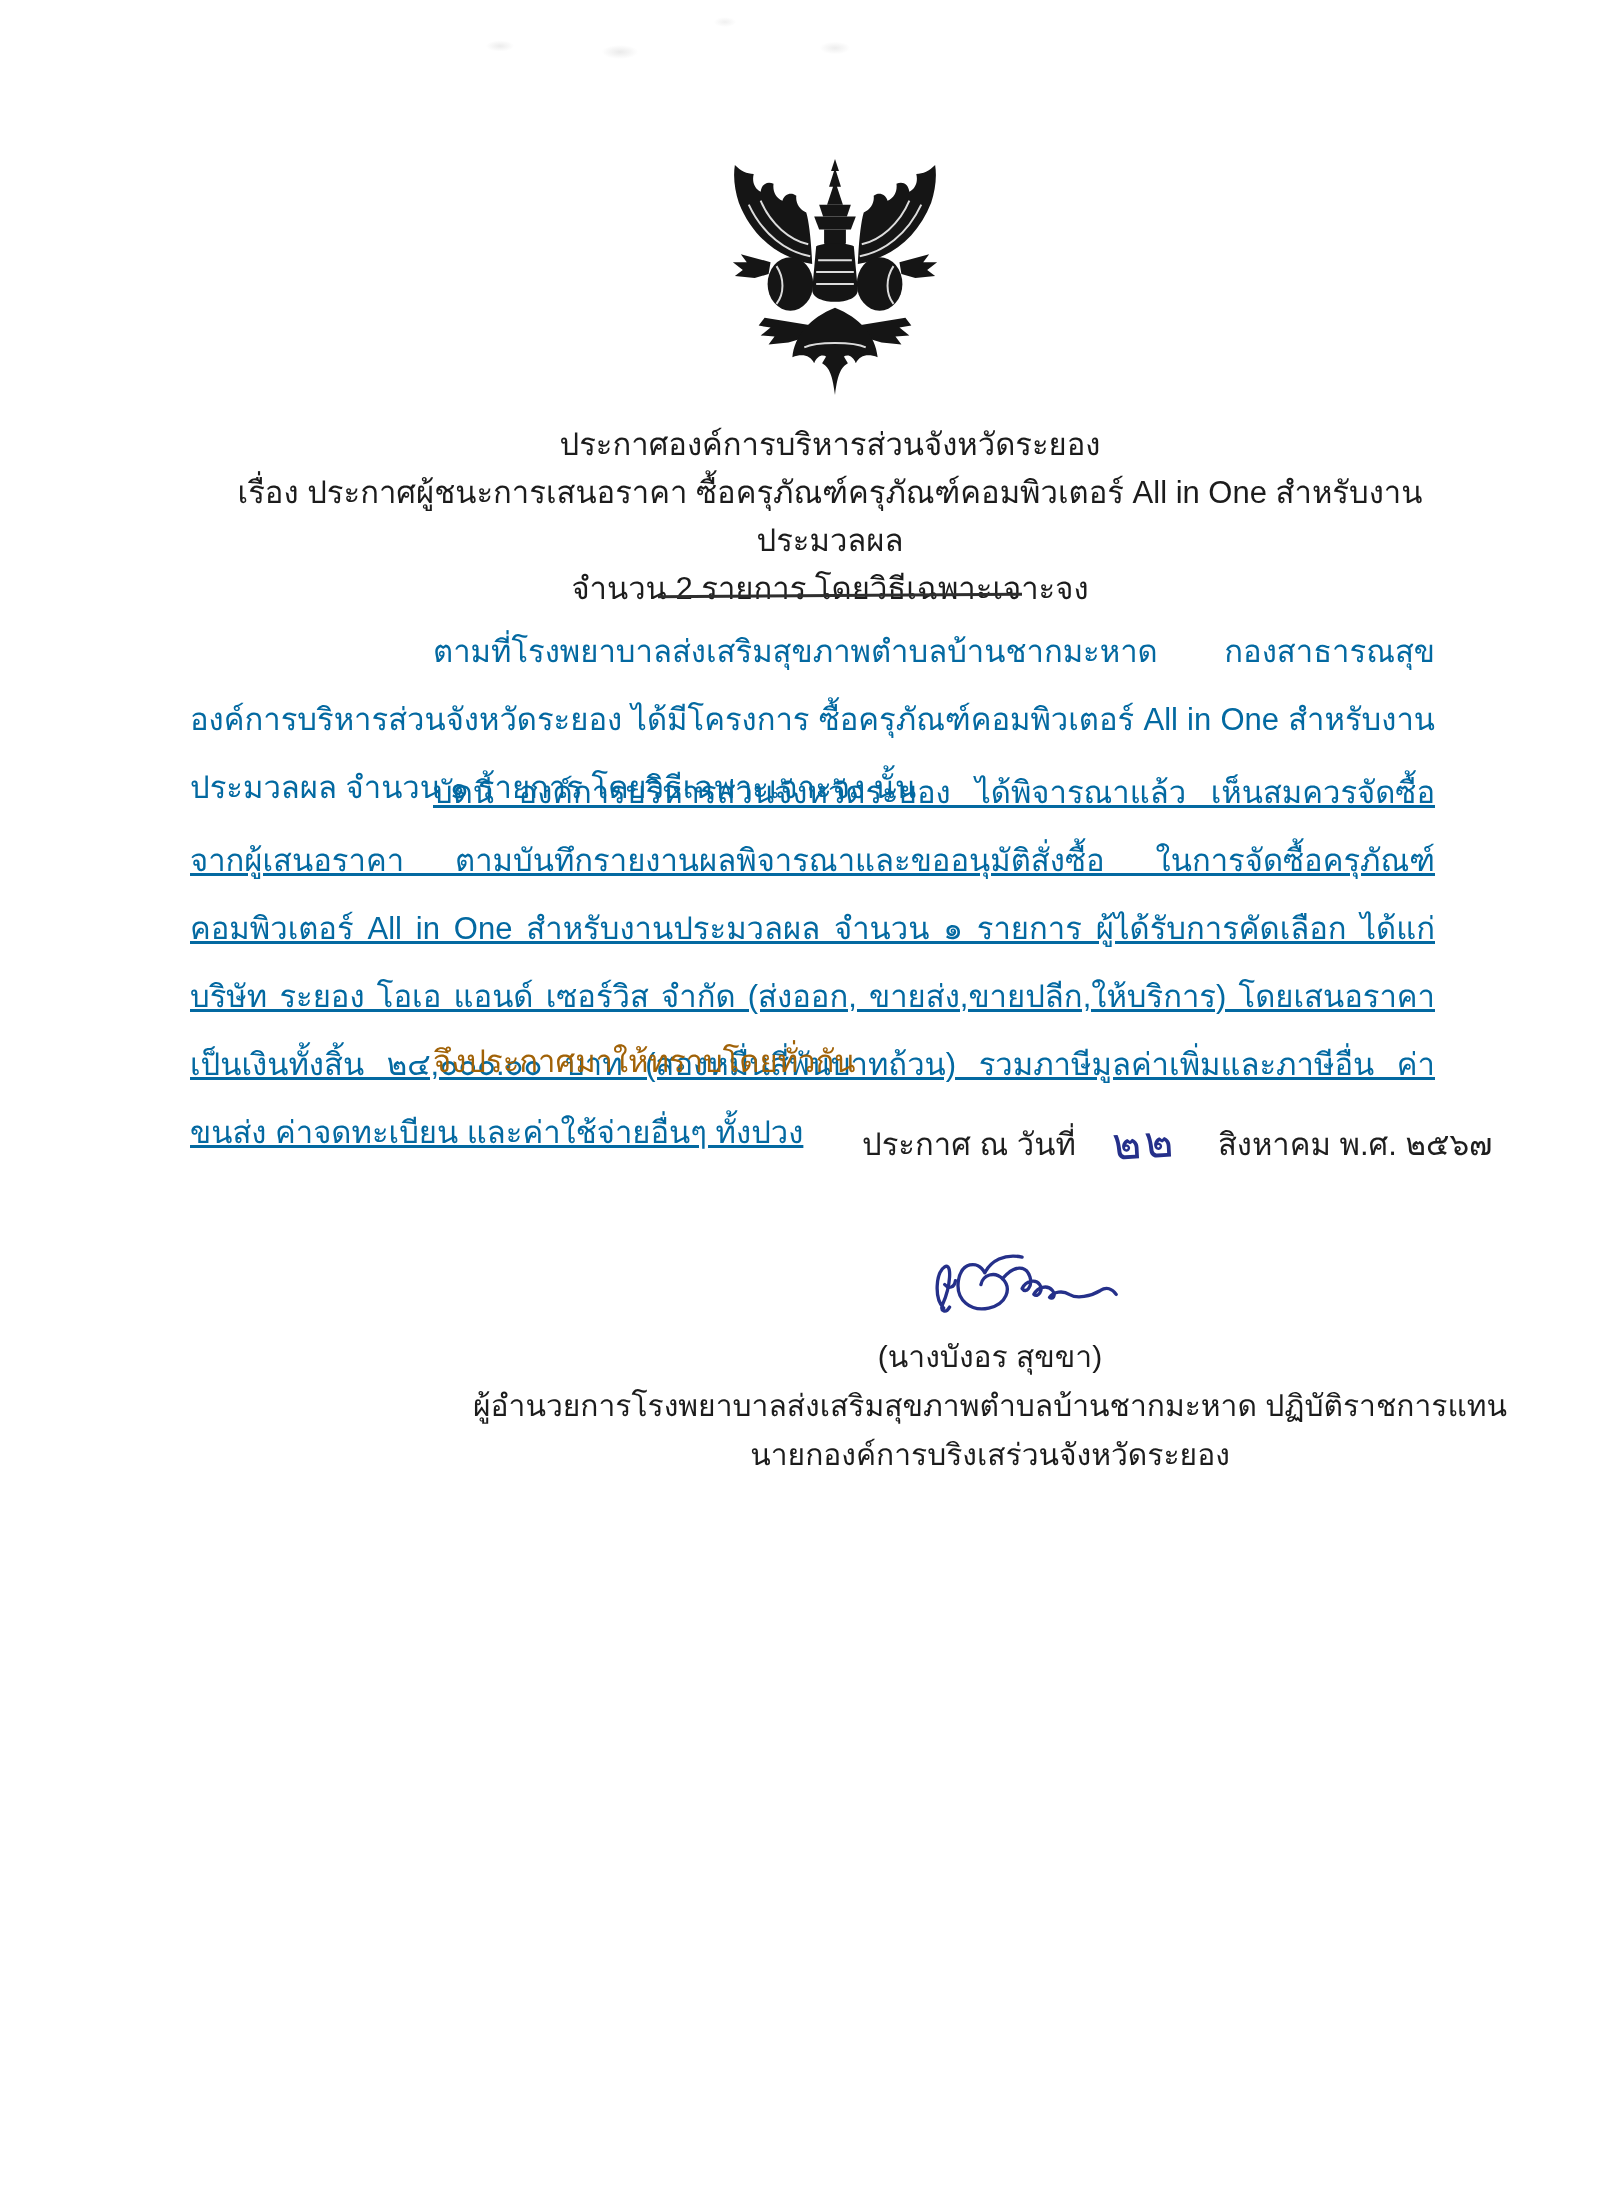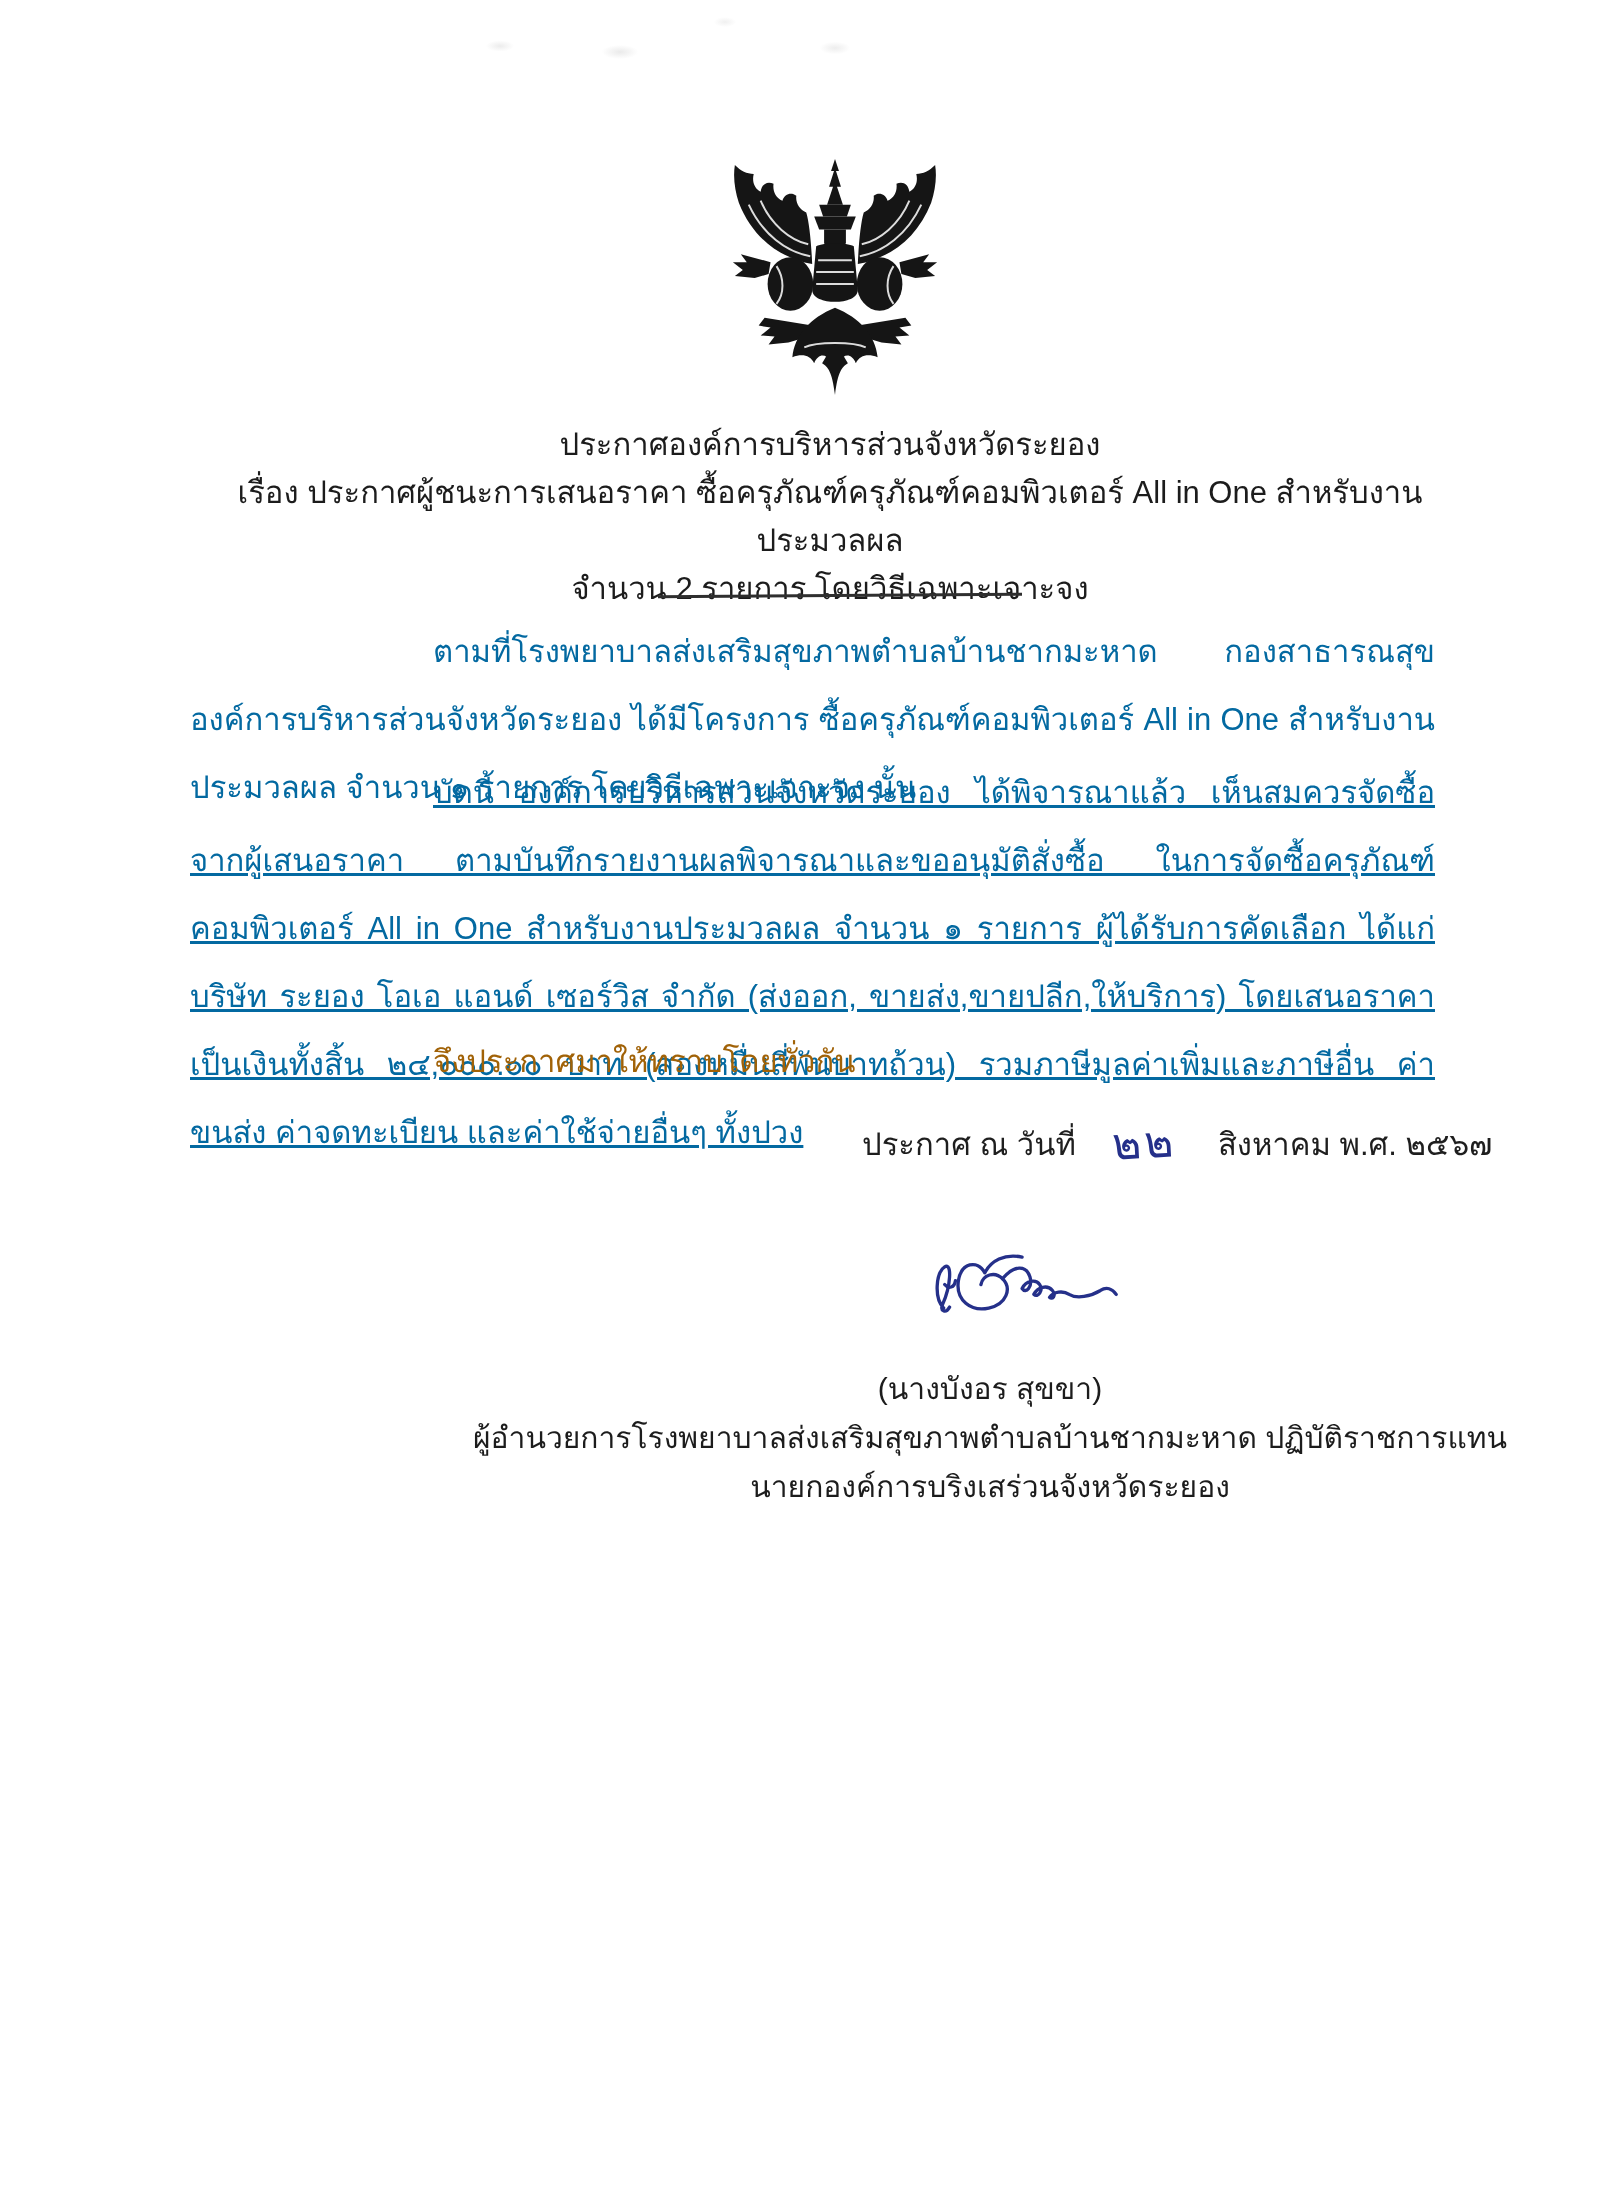--- a/index.html
+++ b/index.html
@@ -49,21 +49,21 @@
   .date-line .hand{
     font-size:44px;line-height:44px;
     color:#25308a;
     margin:0 26px 0 20px;
     transform:rotate(-3deg) translateY(3px);
     letter-spacing:3px;
   }
   .signature-svg{position:absolute;left:928px;top:1250px;width:196px;height:76px;}
   .signer-block{
     position:absolute;left:380px;top:1332px;width:1220px;
-    text-align:center;font-size:30px;line-height:49px;color:#1c1c1c;margin-top:32px;
+    text-align:center;font-size:30px;line-height:49px;color:#1c1c1c;
   }
 </style>
 </head>
 <body>
 
 <div class="page">
 
   <div class="artifact"></div>
 
   <div class="emblem">

